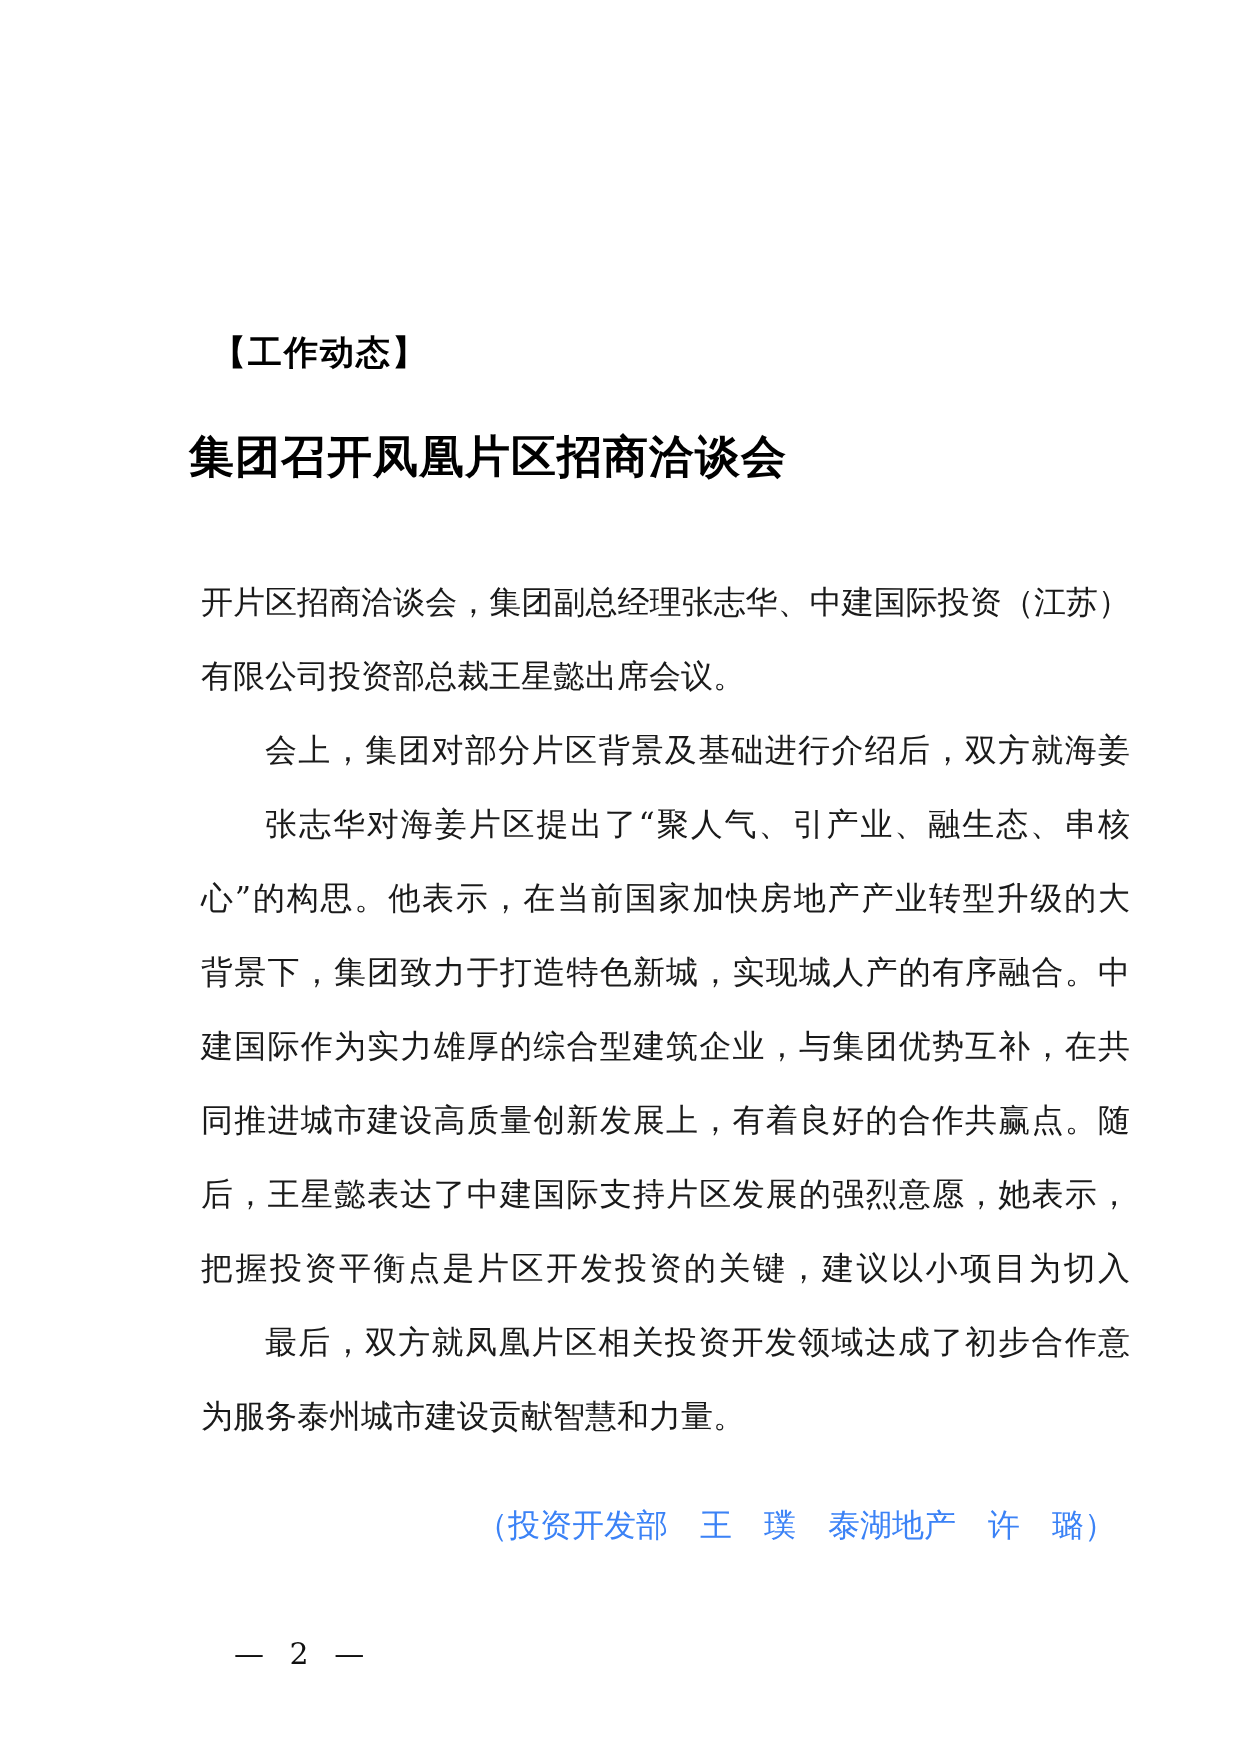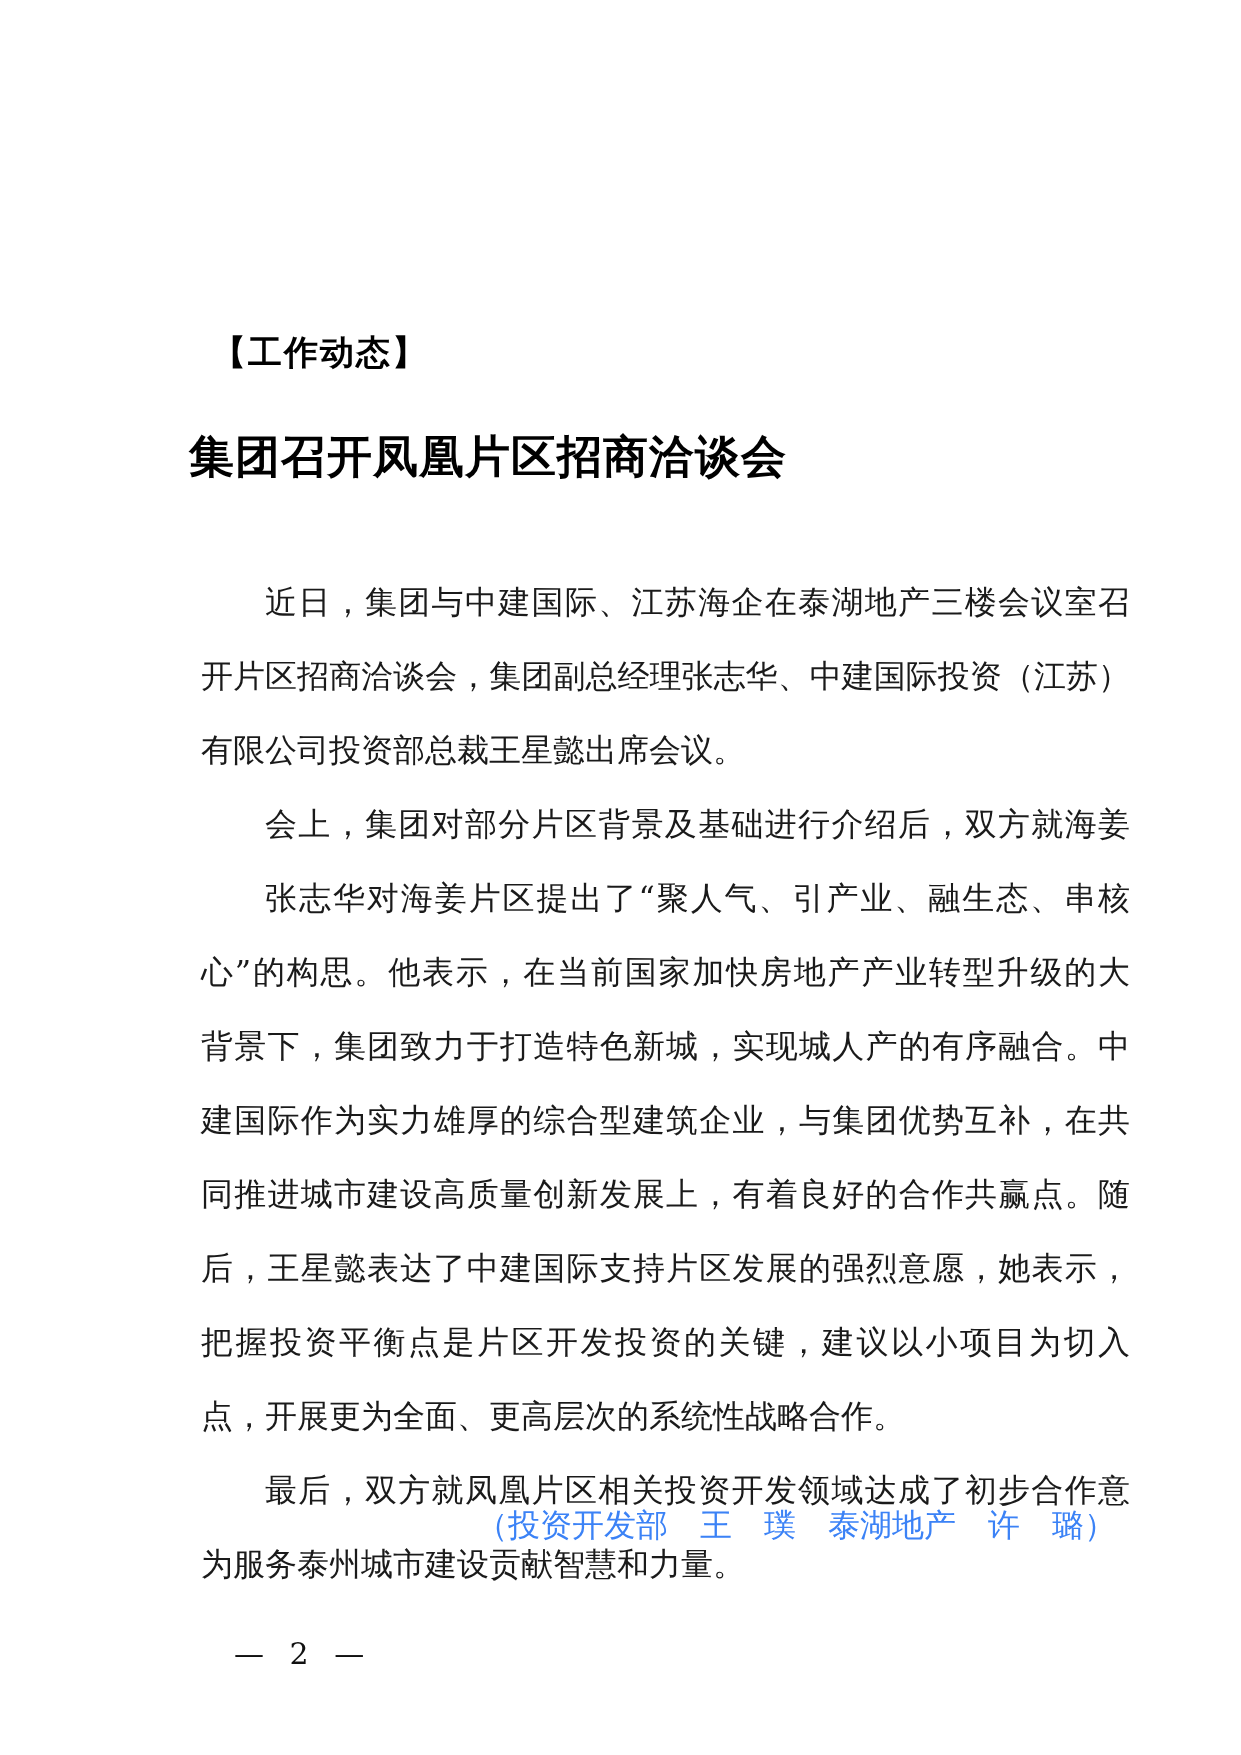--- a/index.html
+++ b/index.html
@@ -85,32 +85,30 @@
 </head>
 <body>
 
 <div class="page">
 
   <div class="section-header">【工作动态】</div>
 
   <div class="doc-title">集团召开凤凰片区招商洽谈会</div>
 
   <div class="body-text">
-    <div class="line fill indent">近日，集团与中建国际、江苏海企在泰湖地产三楼会议室召</div>
     <div class="line fill">开片区招商洽谈会，集团副总经理张志华、中建国际投资（江苏）</div>
     <div class="line">有限公司投资部总裁王星懿出席会议。</div>
     <div class="line fill indent">会上，集团对部分片区背景及基础进行介绍后，双方就海姜</div>
     <div class="line fill indent">张志华对海姜片区提出了“聚人气、引产业、融生态、串核</div>
     <div class="line fill">心”的构思。他表示，在当前国家加快房地产产业转型升级的大</div>
     <div class="line fill">背景下，集团致力于打造特色新城，实现城人产的有序融合。中</div>
     <div class="line fill">建国际作为实力雄厚的综合型建筑企业，与集团优势互补，在共</div>
     <div class="line fill">同推进城市建设高质量创新发展上，有着良好的合作共赢点。随</div>
     <div class="line fill">后，王星懿表达了中建国际支持片区发展的强烈意愿，她表示，</div>
     <div class="line fill">把握投资平衡点是片区开发投资的关键，建议以小项目为切入</div>
-    <div class="line">点，开展更为全面、更高层次的系统性战略合作。</div>
     <div class="line fill indent">最后，双方就凤凰片区相关投资开发领域达成了初步合作意</div>
     <div class="line">为服务泰州城市建设贡献智慧和力量。</div>
   </div>
 
   <div class="signature">（投资开发部　王　璞　泰湖地产　许　璐）</div>
 
   <div class="page-number">— 2 —</div>
 
 </div>
 

